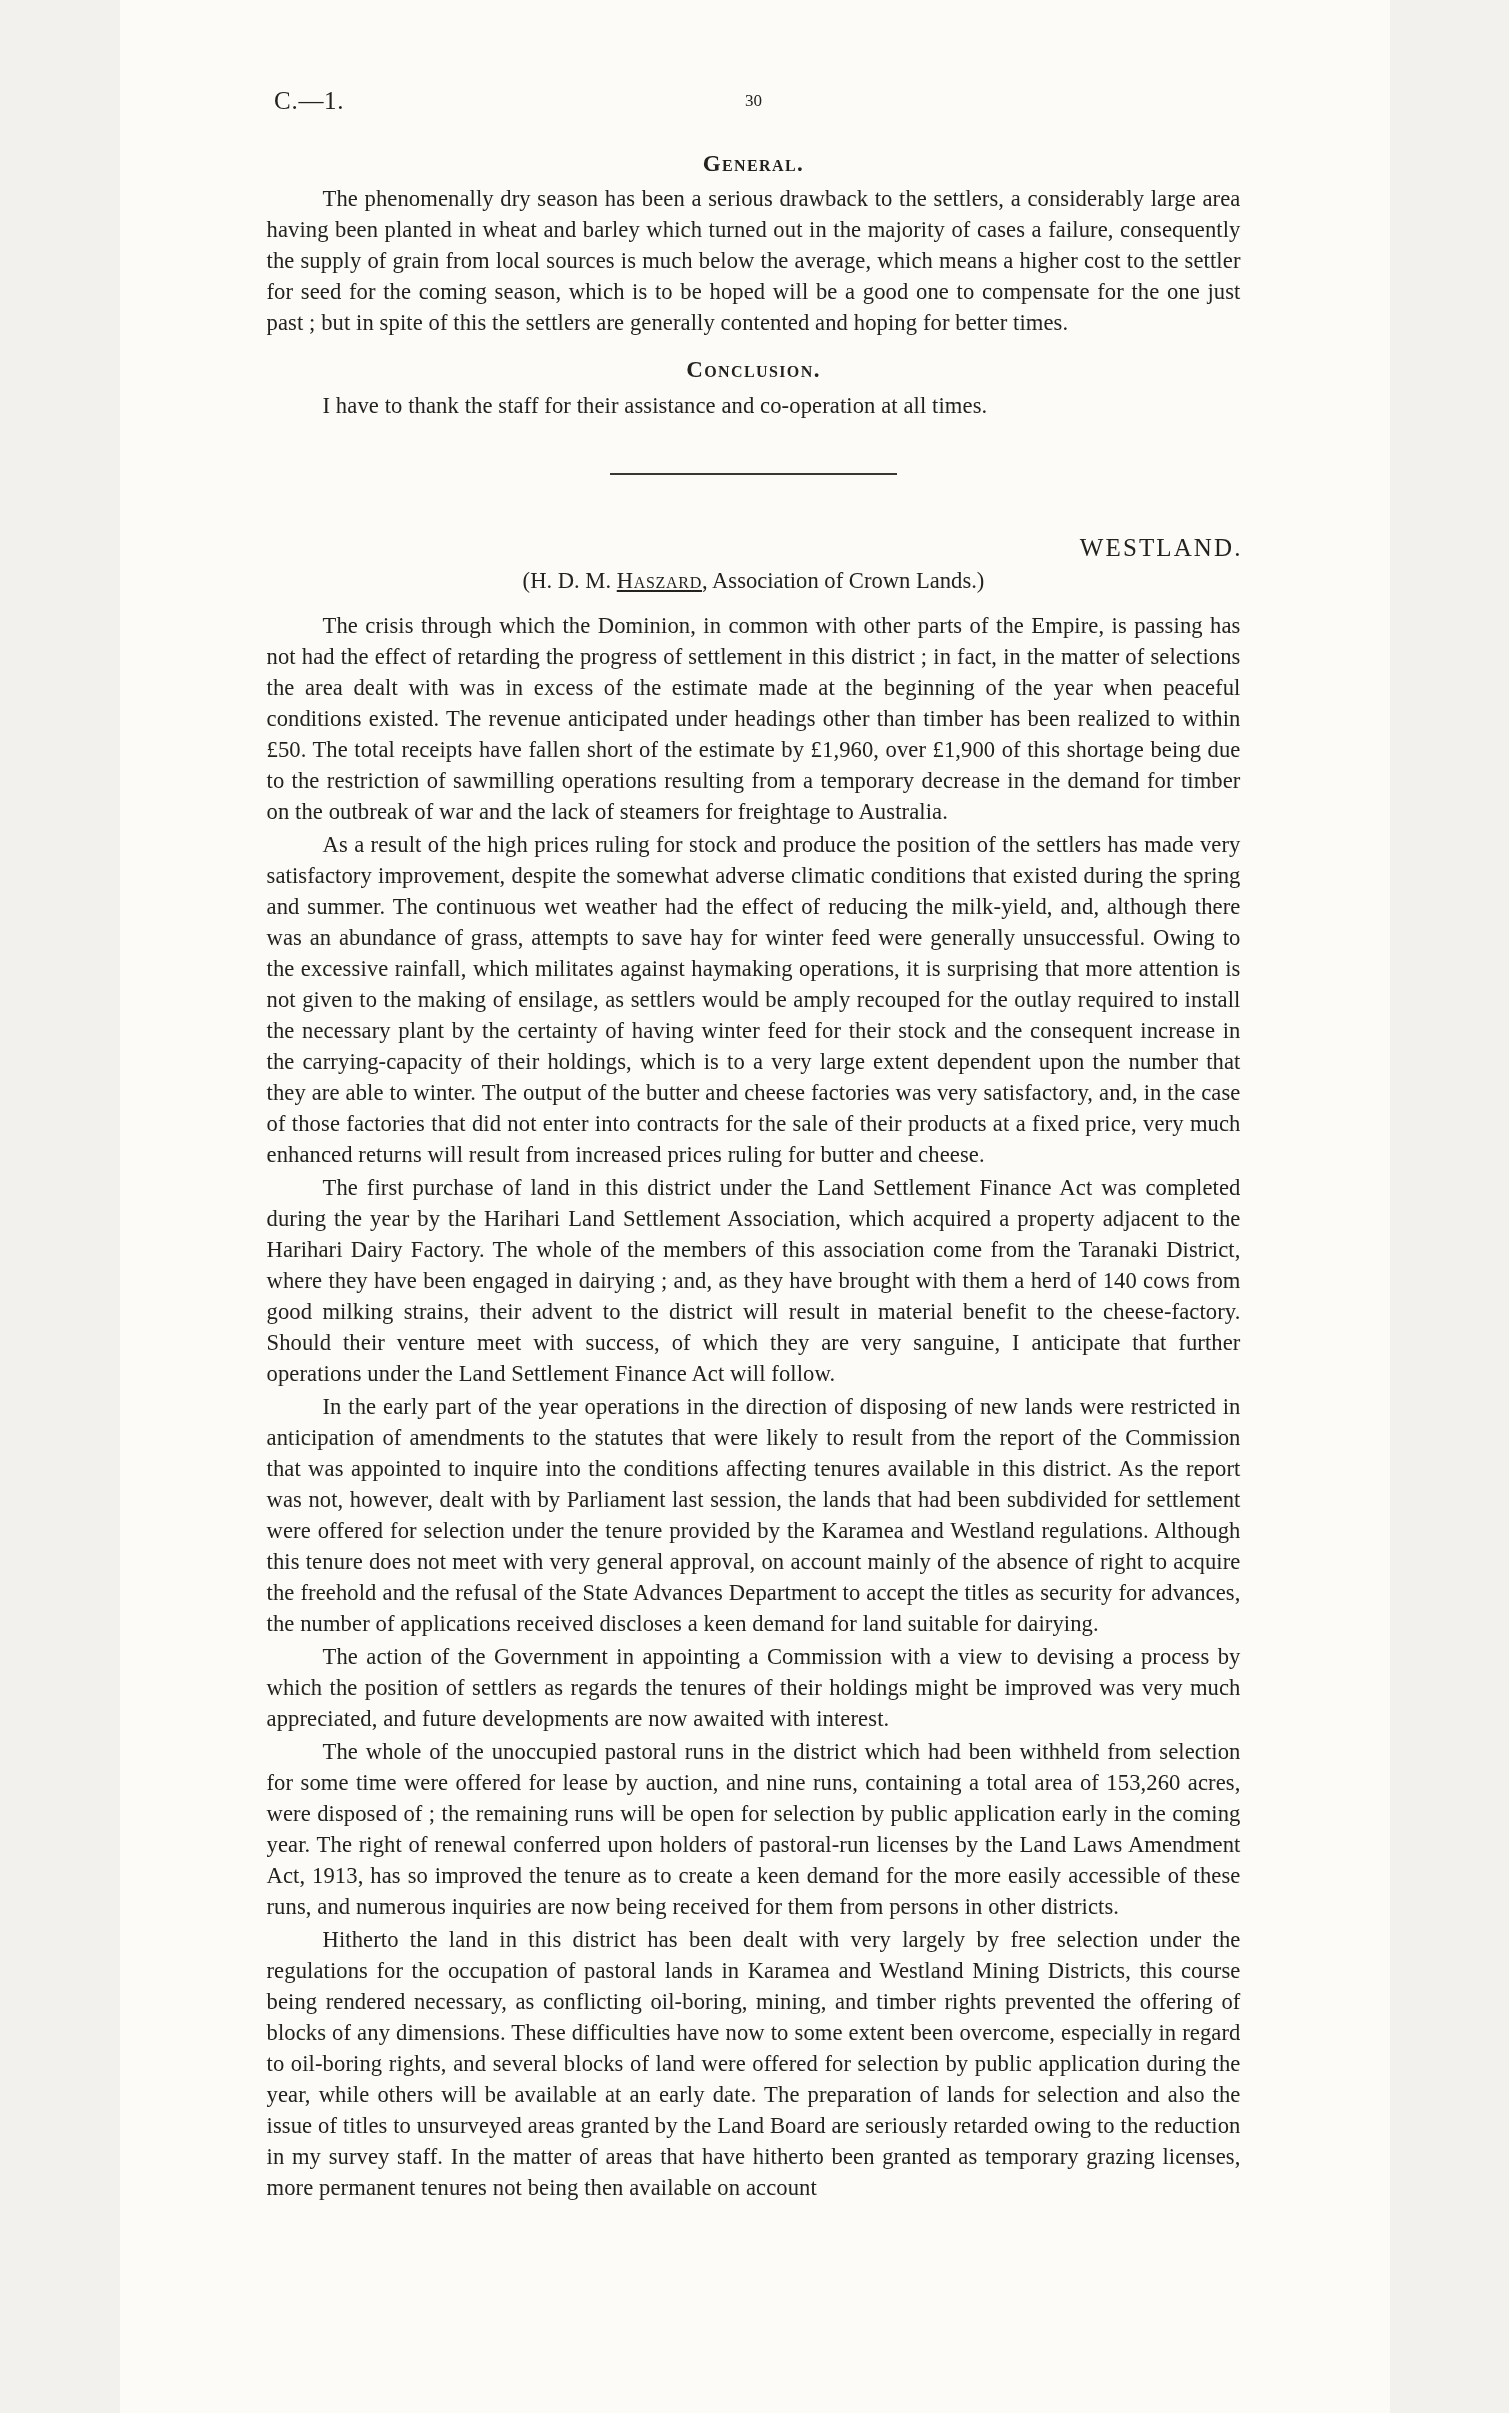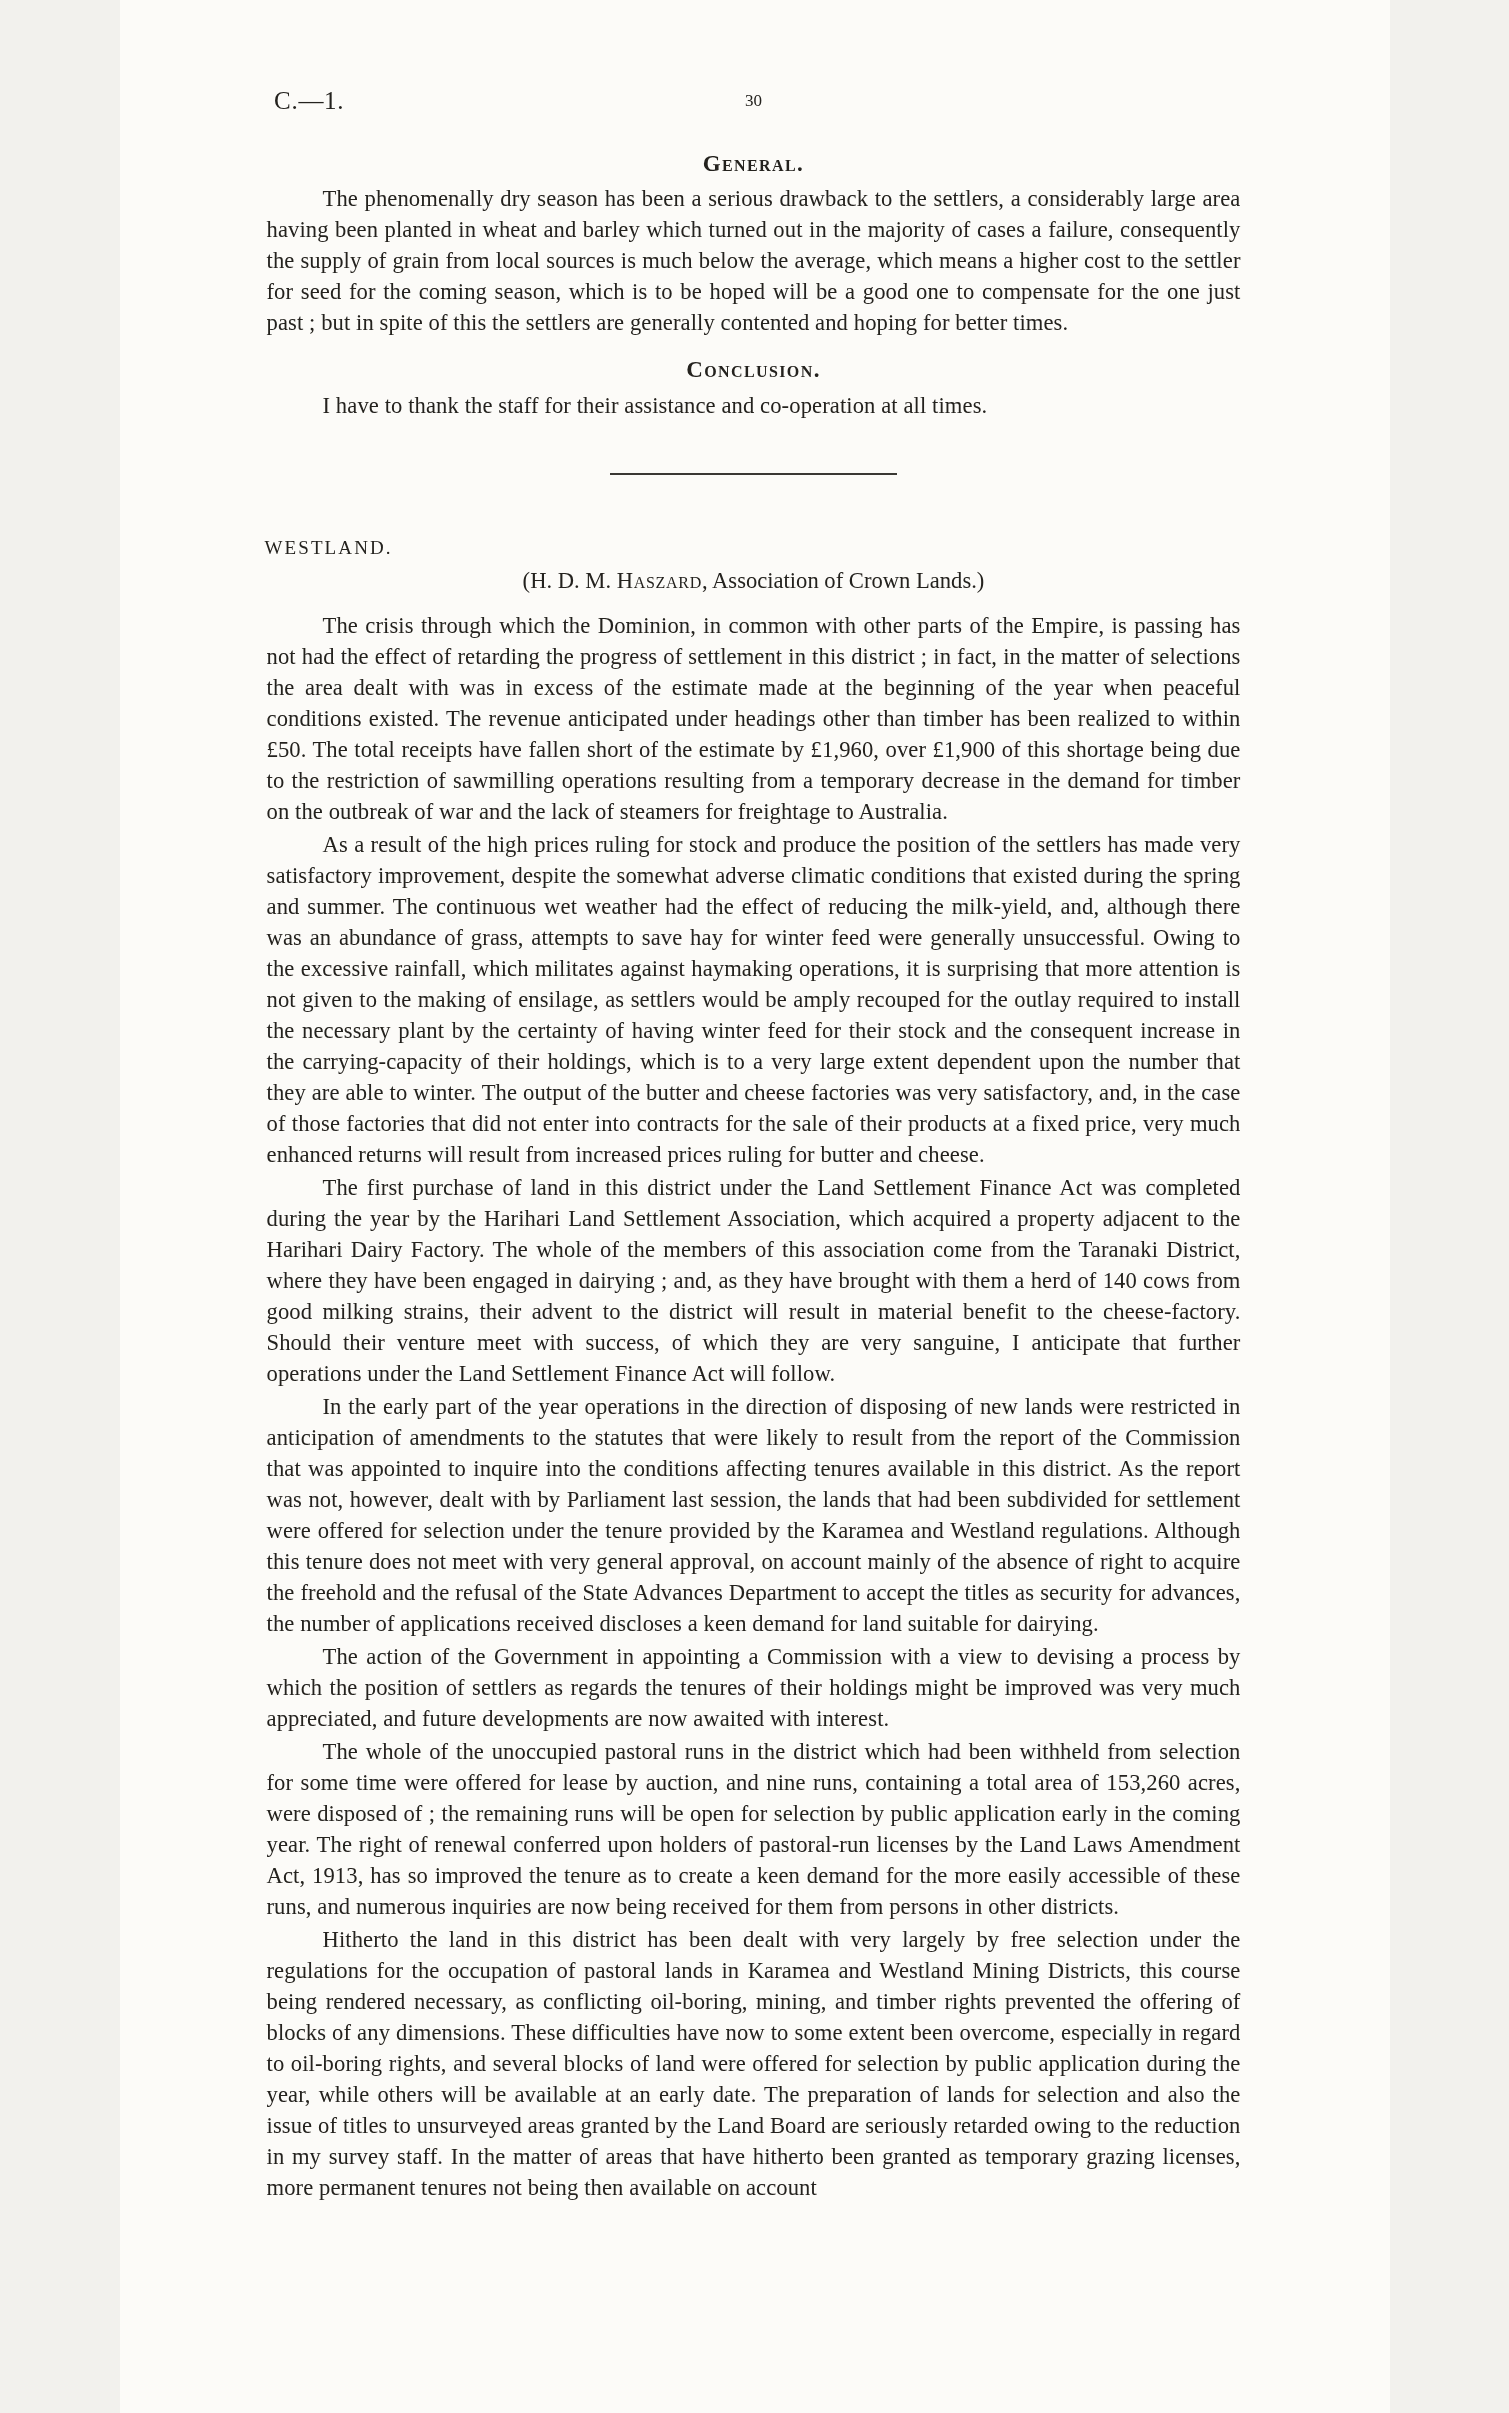--- a/index.html
+++ b/index.html
@@ -57,34 +57,35 @@
     letter-spacing: 0.1px;
   }
   .divider {
     width: 287px;
     margin: 52px auto 0 auto;
     border: none;
     border-top: 2.1px solid #3a3833;
     height: 0;
   }
   .report-heading {
-    text-align: left;
+    text-align: right;
     font-weight: normal;
-    font-size: 19px;
+    font-size: 25px;
     letter-spacing: 2.1px;
     margin: 57px 0 2.7px 0;
   }
   .report-subheading {
     text-align: center;
     margin: 0 0 13.7px 0;
     font-size: 22.6px;
   }
   .smallcaps {
     font-variant: small-caps;
     letter-spacing: 0.7px;
+    text-decoration: underline;
   }
 </style>
 </head>
 <body>
 
 <div class="page">
 
   <div class="page-header">
     <span class="doc-ref">C.—1.</span>
     <span class="page-num">30</span>

